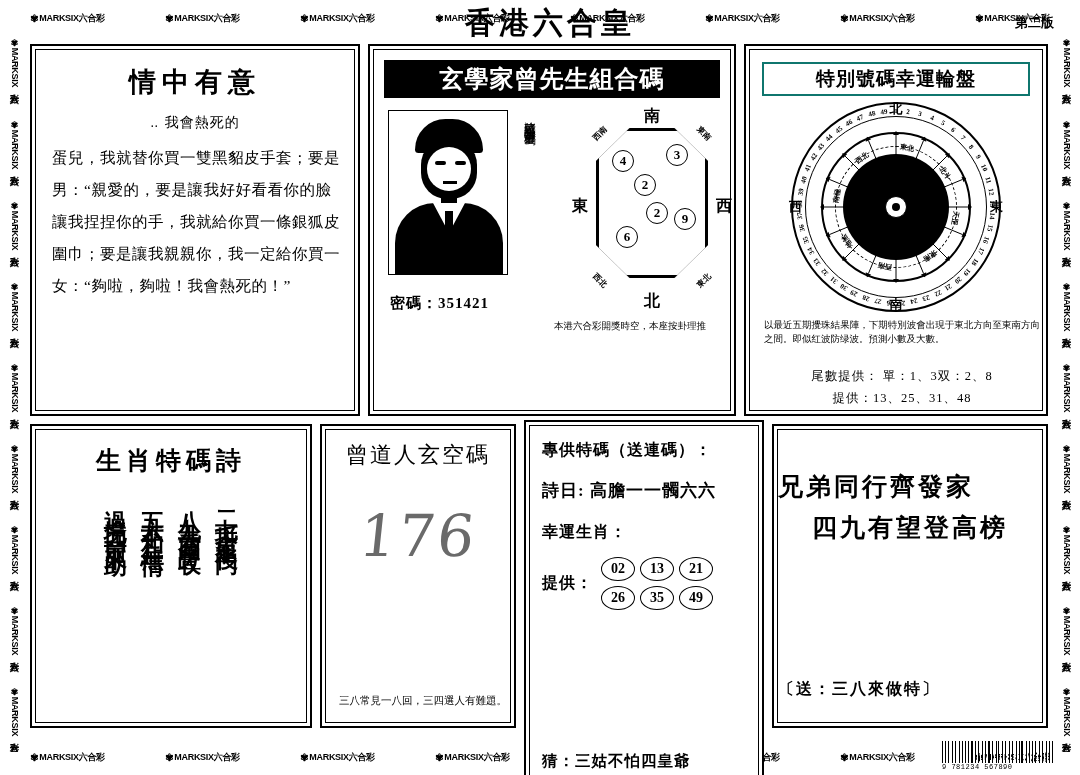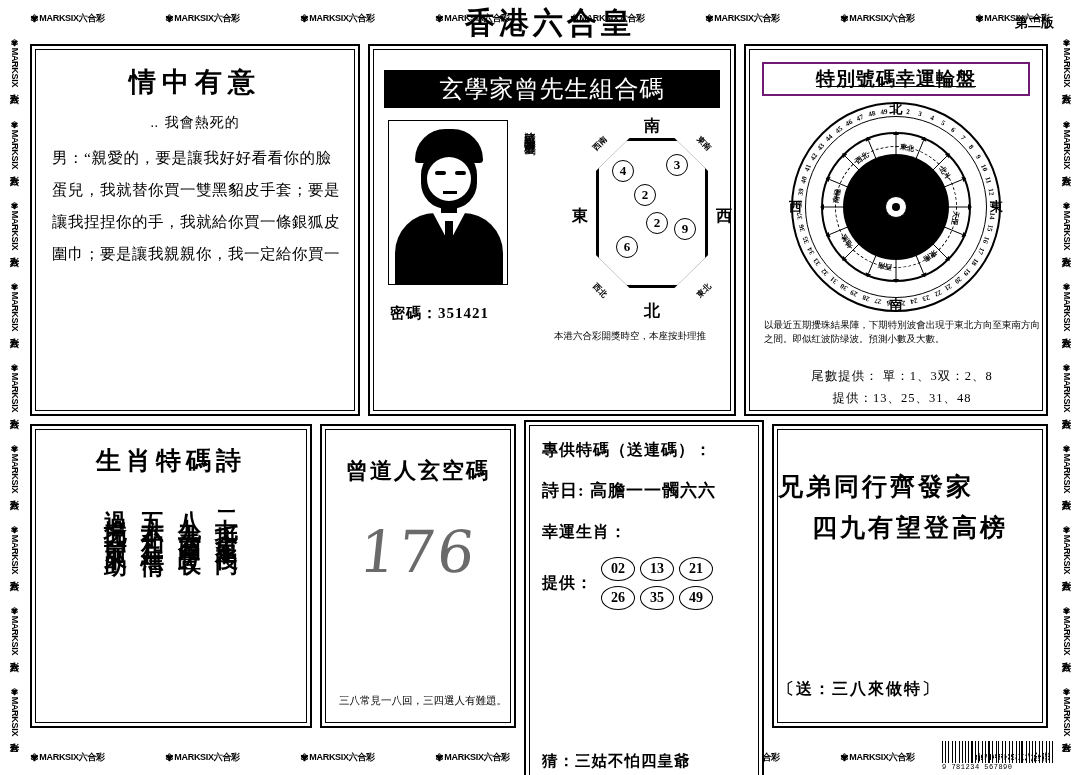--- a/index.html
+++ b/index.html
@@ -84,24 +84,24 @@
   #p1 { left: 30px; top: 44px; width: 330px; height: 372px; }
   #p1 .hd { text-align: center; font-size: 27px; font-weight: bold; letter-spacing: 6px; margin-top: 14px; }
   #p1 .sub { text-align: center; font-size: 14px; margin-top: 14px; letter-spacing: 1px; }
   #p1 .dots { font-size: 12px; letter-spacing: 2px; }
   #p1 .body { margin: 10px 14px 0 16px; font-size: 15.5px; line-height: 32px; letter-spacing: 0.5px; }
   #p1 .body p { margin: 0; }
 
   
   #p2 { left: 368px; top: 44px; width: 368px; height: 372px; }
   #p2 .banner {
-    margin: 20px 10px 0 10px; height: 38px;
+    margin: 10px 10px 0 10px; height: 38px;
     background: #000; color: #fff;
     display: flex; align-items: center; justify-content: center;
-    font-size: 24px; font-weight: normal; letter-spacing: 1px; text-align: right;
+    font-size: 24px; font-weight: bold; letter-spacing: 1px; text-align: right;
   }
   #p2 .mid { position: relative; height: 230px; }
   .portrait {
     position: absolute; left: 14px; top: 12px; width: 120px; height: 165px;
     border: 1px solid #000; background: #fff; overflow: hidden;
   }
   .portrait .hair { position: absolute; left: 26px; top: 8px; width: 68px; height: 34px; background: #000; border-radius: 34px 34px 4px 4px; }
   .portrait .face { position: absolute; left: 32px; top: 26px; width: 56px; height: 62px; background: #000; border-radius: 28px 28px 26px 26px; }
   .portrait .facehl { position: absolute; left: 38px; top: 36px; width: 44px; height: 44px; background: #fff; border-radius: 22px; }
   .portrait .eyeL { position: absolute; left: 46px; top: 50px; width: 11px; height: 4px; background: #000; border-radius: 2px; }
@@ -145,23 +145,23 @@
     display: flex; align-items: center; justify-content: center;
     font-size: 13px; font-weight: bold; background: #fff;
   }
   #p2 .pw { position: absolute; left: 16px; top: 196px; font-size: 15px; font-weight: bold; letter-spacing: 1px; }
   #p2 .note1 { position: absolute; left: 180px; top: 222px; width: 176px; font-size: 9.5px; line-height: 13px; }
   #p2 .note2 { position: absolute; left: 12px; bottom: 10px; width: 344px; font-size: 9.2px; line-height: 13px; text-align: justify; }
 
   
   #p3 { left: 744px; top: 44px; width: 304px; height: 372px; }
   #p3 .banner {
-    margin: 12px 12px 0 12px; height: 34px; border: 2px solid #701a75;
+    margin: 12px 12px 0 12px; height: 34px; border: 2px solid #0f766e;
     display: flex; align-items: center; justify-content: center;
-    font-size: 19px; font-weight: bold; letter-spacing: 1px; text-decoration: underline;
+    font-size: 19px; font-weight: bold; letter-spacing: 1px;
   }
   .wheel-wrap { position: relative; width: 100%; height: 226px; }
   .wheel { position: absolute; left: 50%; top: 6px; transform: translateX(-50%); width: 210px; height: 210px; }
   .wheel .ring0 { position: absolute; inset: 0; border-radius: 50%; border: 2px solid #000; }
   .wheel .ring1 { position: absolute; inset: 14px; border-radius: 50%; border: 1px solid #000; }
   .wheel .ring2 { position: absolute; inset: 30px; border-radius: 50%; border: 2px solid #000; }
   .wheel .ring3 { position: absolute; inset: 44px; border-radius: 50%; border: 1px dashed #000; }
   .wheel .hub { position: absolute; inset: 52px; border-radius: 50%; background: #000; }
   .wheel .hub-c { position: absolute; left: 50%; top: 50%; transform: translate(-50%,-50%); width: 22px; height: 22px; border-radius: 50%; background: #fff; border: 1px solid #000; }
   .wheel .hub-dot { position: absolute; left: 50%; top: 50%; transform: translate(-50%,-50%); width: 8px; height: 8px; border-radius: 50%; background: #000; }
@@ -183,21 +183,21 @@
   #p4 { left: 30px; top: 424px; width: 282px; height: 304px; }
   #p4 .hd { text-align: center; font-size: 25px; font-weight: bold; letter-spacing: 5px; margin-top: 14px; }
   #p4 .cols { display: flex; flex-direction: row-reverse; justify-content: center; gap: 6px; margin-top: 16px; }
   #p4 .col {
     writing-mode: vertical-rl; text-orientation: upright;
     font-size: 23px; font-weight: bold; letter-spacing: 7px; height: 218px;
   }
 
   
   #p5 { left: 320px; top: 424px; width: 196px; height: 304px; }
-  #p5 .hd { text-align: center; font-size: 22px; font-weight: bold; letter-spacing: 2px; margin-top: 26px; }
+  #p5 .hd { text-align: center; font-size: 22px; font-weight: normal; letter-spacing: 2px; margin-top: 10px; }
   #p5 .hand {
     text-align: center; font-size: 58px; margin-top: 32px;
     font-family: "DejaVu Serif", serif; letter-spacing: 2px;
     color: #6a6a6a; transform: skewX(-6deg);
   }
   #p5 .foot { position: absolute; left: 8px; bottom: 14px; width: 178px; text-align: center; font-size: 10.5px; }
 
   
   #p6 { left: 524px; top: 420px; width: 240px; height: 374px; }
   #p6 .l1 { margin: 14px 0 0 12px; font-size: 16px; font-weight: bold; letter-spacing: 1px; }
@@ -336,24 +336,25 @@
   <div class="edition">第二版</div>
 
   <div class="panel" id="p1">
     <div class="panel-inner">
       <div class="hd">情中有意</div>
       <div class="sub">
         <span class="dots">‥</span>
         <span>我會熱死的</span>
       </div>
       <div class="body">
+        <p>蛋兒，我就替你買一雙黑貂皮手套；要是</p>
         <p>男：“親愛的，要是讓我好好看看你的臉</p>
-        <p>蛋兒，我就替你買一雙黑貂皮手套；要是</p>
         <p>讓我捏捏你的手，我就給你買一條銀狐皮</p>
         <p>圍巾；要是讓我親親你，我一定給你買一</p>
+        <p>女：“夠啦，夠啦！我會熱死的！”</p>
       </div>
     </div>
   </div>
 
   <div class="panel" id="p2">
     <div class="panel-inner">
       <div class="banner">玄學家曾先生組合碼</div>
       <div class="mid">
         <div class="portrait">
           <span class="hair"></span>

